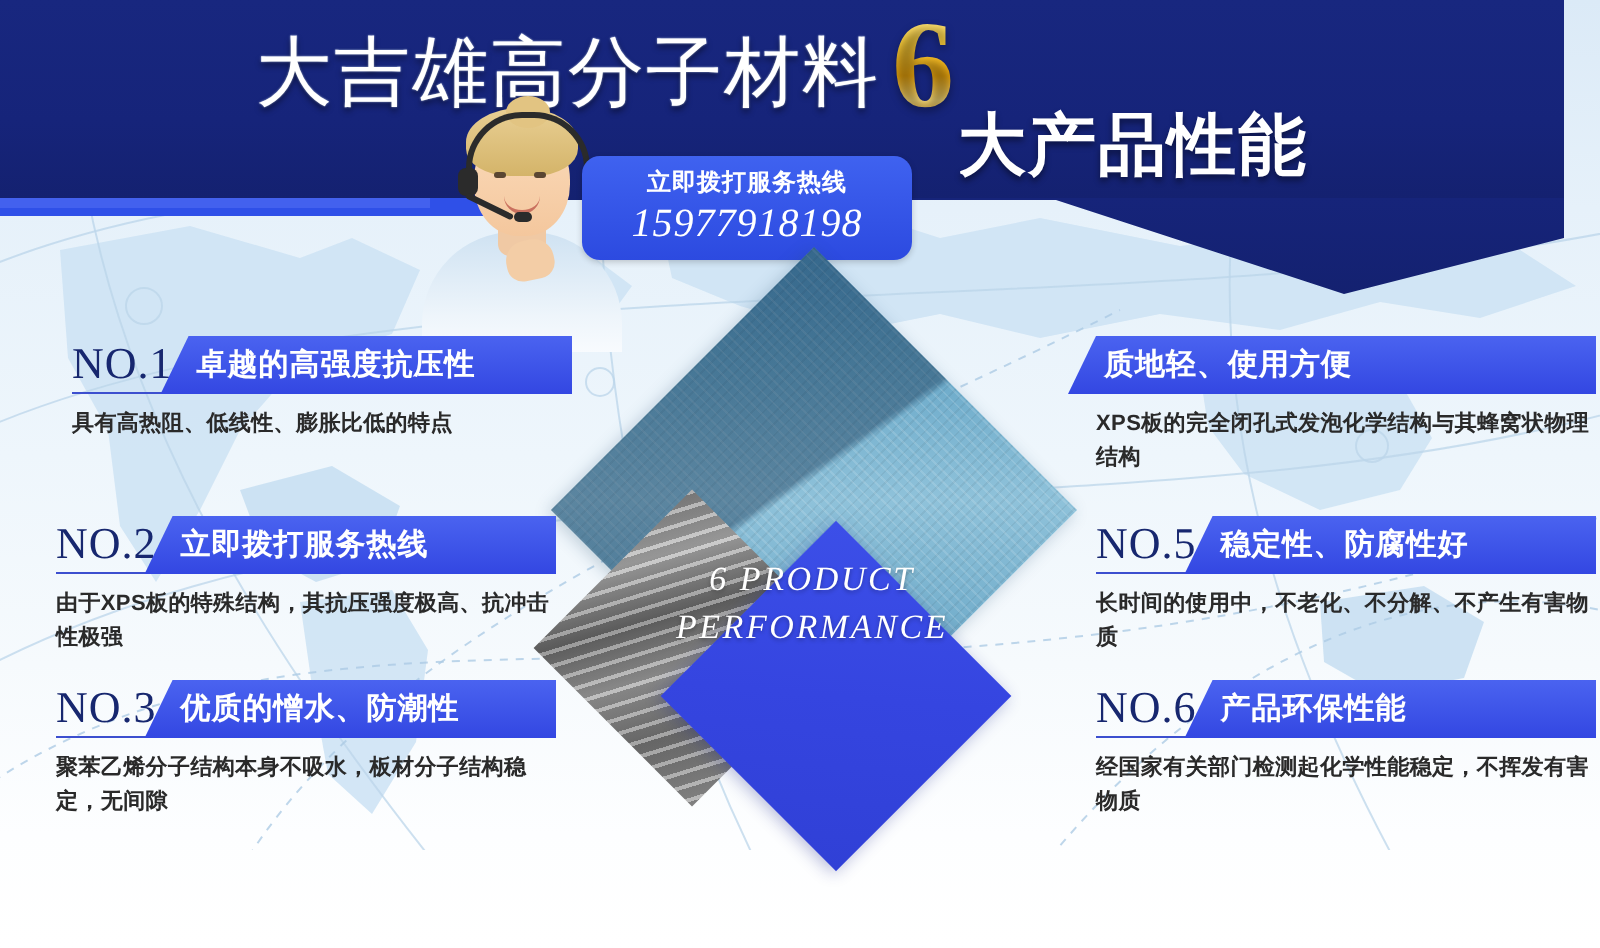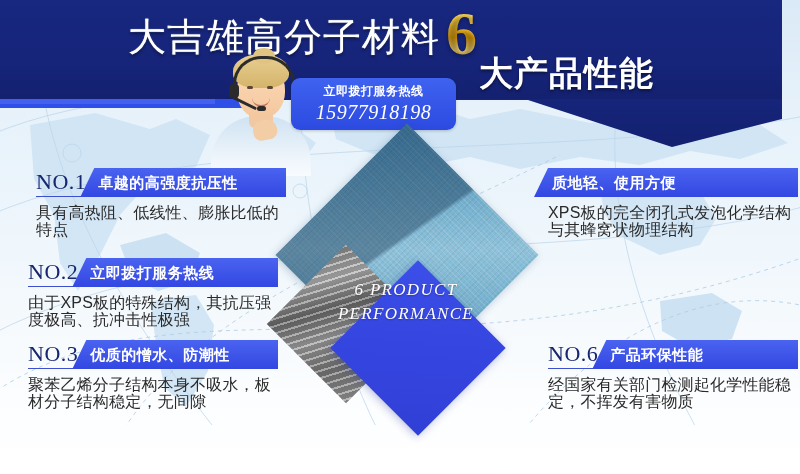--- a/index.html
+++ b/index.html
@@ -183,21 +183,21 @@
   }
   .feat-title{
     position:relative;flex:1;
     background:linear-gradient(180deg,#4a63f0 0%,#3347e2 100%);
     color:#ffffff;font-size:15px;font-weight:700;line-height:29px;letter-spacing:.5px;
     padding-left:18px;
     clip-path:polygon(14px 0,100% 0,100% 100%,0 100%);
     margin-left:-14px;
   }
   .feat-desc{
-    margin-top:7px;font-size:16px;line-height:17px;color:#2a2a2a;letter-spacing:.2px;
+    margin-top:7px;font-size:11px;line-height:17px;color:#2a2a2a;letter-spacing:.2px;font-weight:bold;
   }
   .f1{left:36px;top:168px;}
   .f2{left:28px;top:258px;}
   .f3{left:28px;top:340px;}
   .f4{left:548px;top:168px;}
   .f5{left:548px;top:258px;}
   .f6{left:548px;top:340px;}
   .f4 .feat-title,.f5 .feat-title,.f6 .feat-title{}
 </style>
 </head>
@@ -305,20 +305,27 @@
       <div class="feat-desc">聚苯乙烯分子结构本身不吸水，板材分子结构稳定，无间隙</div>
     </div>
 
     <div class="feature f4">
       <div class="feat-head">
         <span class="feat-title">质地轻、使用方便</span>
       </div>
       <div class="feat-desc">XPS板的完全闭孔式发泡化学结构与其蜂窝状物理结构</div>
     </div>
 
+    <div class="feature f5">
+      <div class="feat-head">
+        <span class="feat-no">NO.5</span>
+        <span class="feat-title">稳定性、防腐性好</span>
+      </div>
+      <div class="feat-desc">长时间的使用中，不老化、不分解、不产生有害物质</div>
+    </div>
 
     <div class="feature f6">
       <div class="feat-head">
         <span class="feat-no">NO.6</span>
         <span class="feat-title">产品环保性能</span>
       </div>
       <div class="feat-desc">经国家有关部门检测起化学性能稳定，不挥发有害物质</div>
     </div>
 
   </div>

